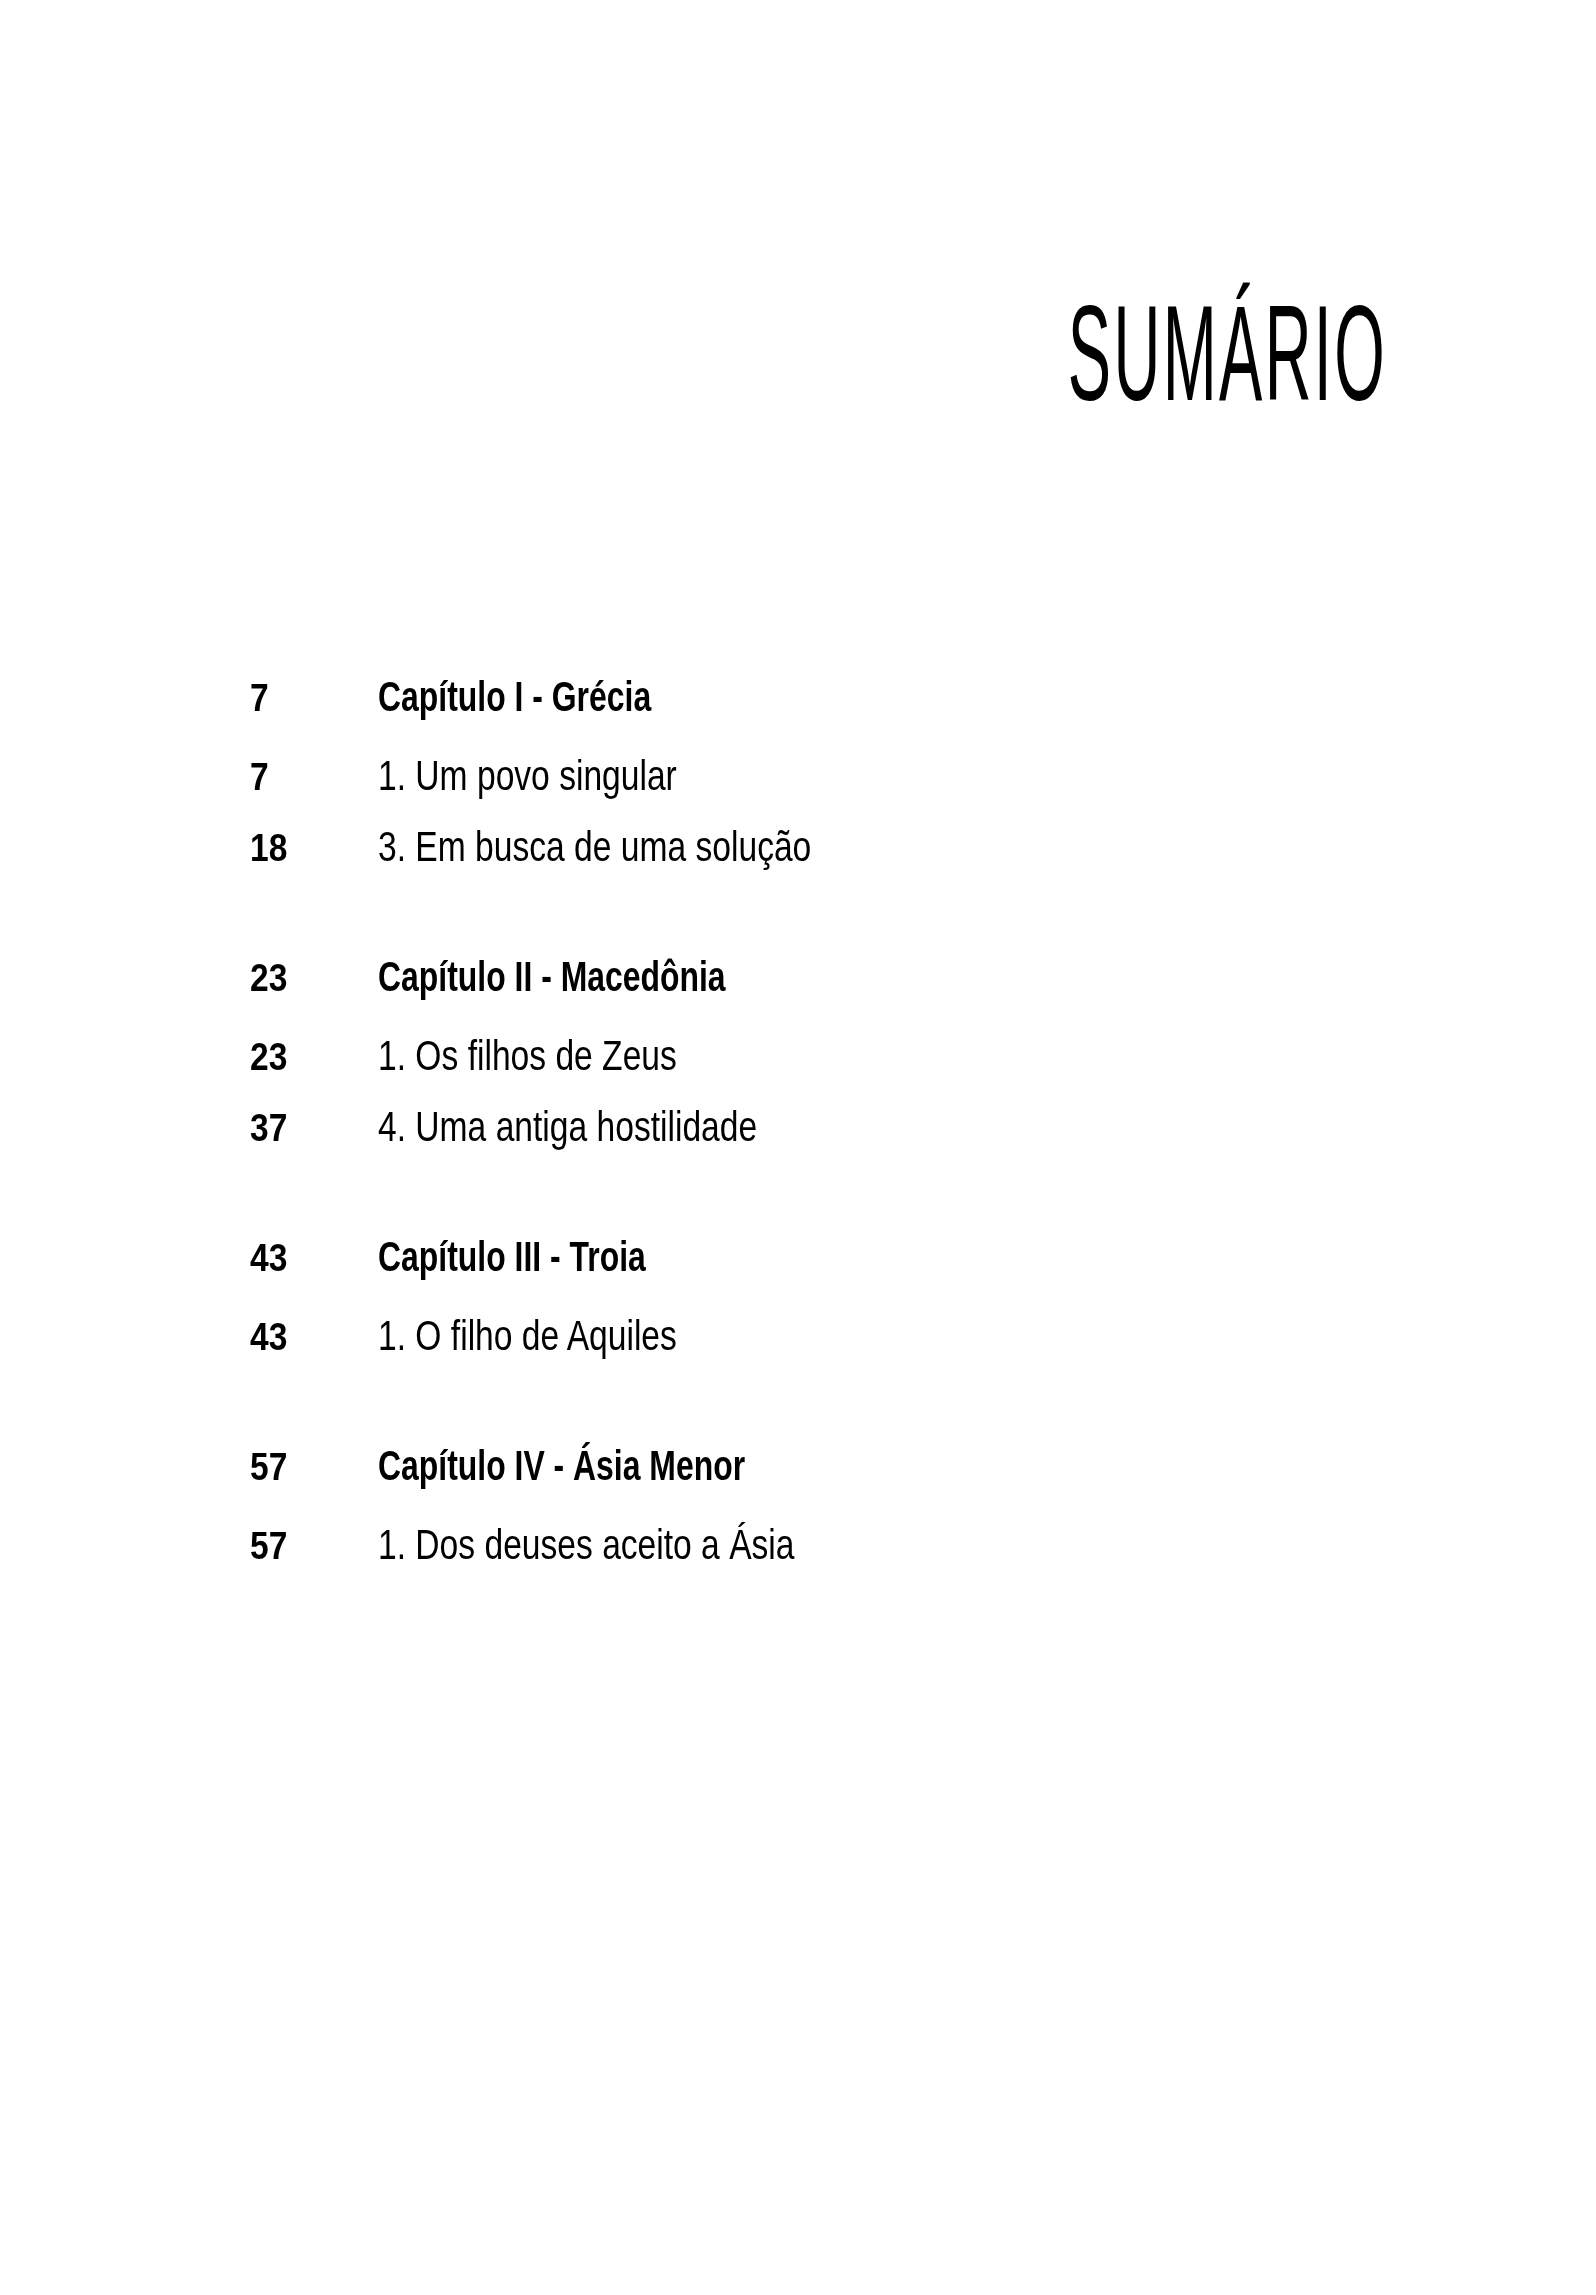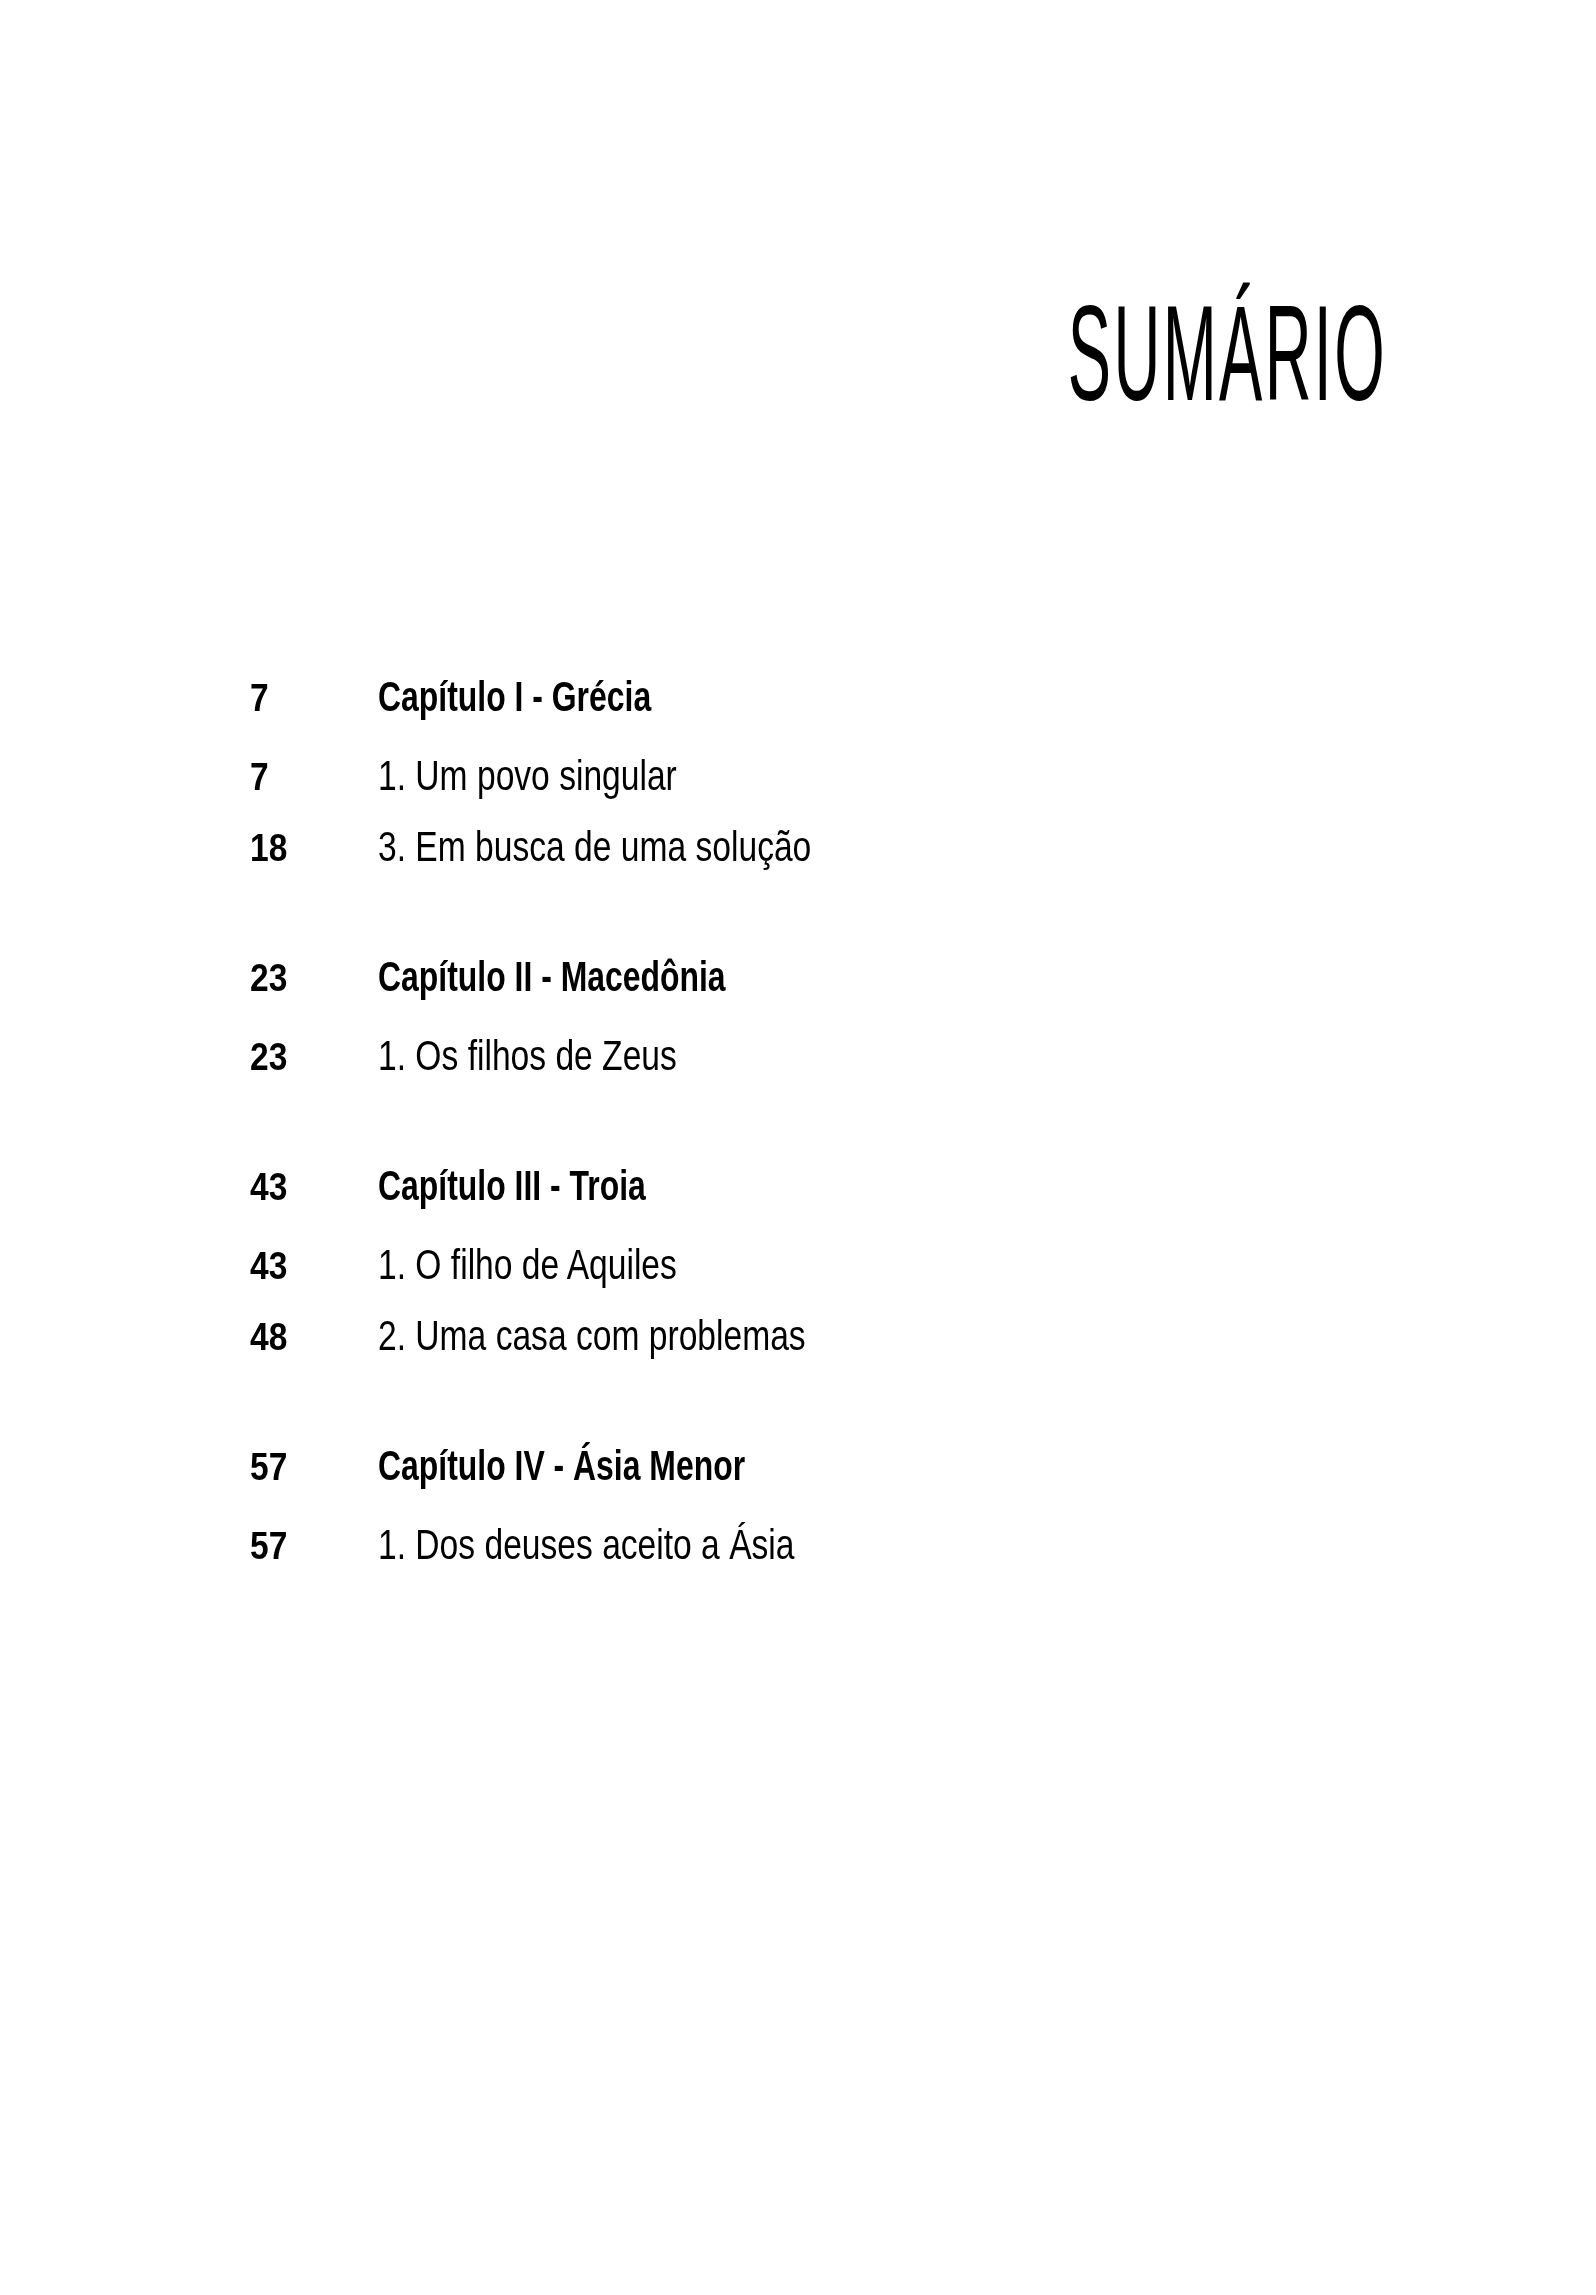--- a/index.html
+++ b/index.html
@@ -48,34 +48,34 @@
 
   <div class="section">
     <div class="row head">
       <span class="num">23</span>
       <span class="label">Capítulo II - Macedônia</span>
     </div>
     <div class="row sub">
       <span class="num">23</span>
       <span class="label">1. Os filhos de Zeus</span>
     </div>
+    <div class="row sub">
+      <span class="num">37</span>
+      <span class="label">4. Uma antiga hostilidade</span>
+    </div>
   </div>
 
   <div class="section">
     <div class="row head">
       <span class="num">43</span>
       <span class="label">Capítulo III - Troia</span>
     </div>
     <div class="row sub">
       <span class="num">43</span>
       <span class="label">1. O filho de Aquiles</span>
-    </div>
-    <div class="row sub">
-      <span class="num">48</span>
-      <span class="label">2. Uma casa com problemas</span>
     </div>
   </div>
 
   <div class="section">
     <div class="row head">
       <span class="num">57</span>
       <span class="label">Capítulo IV - Ásia Menor</span>
     </div>
     <div class="row sub">
       <span class="num">57</span>

